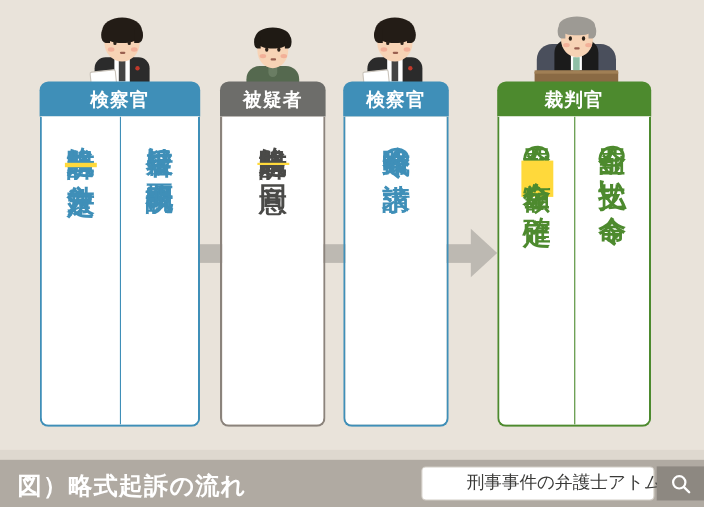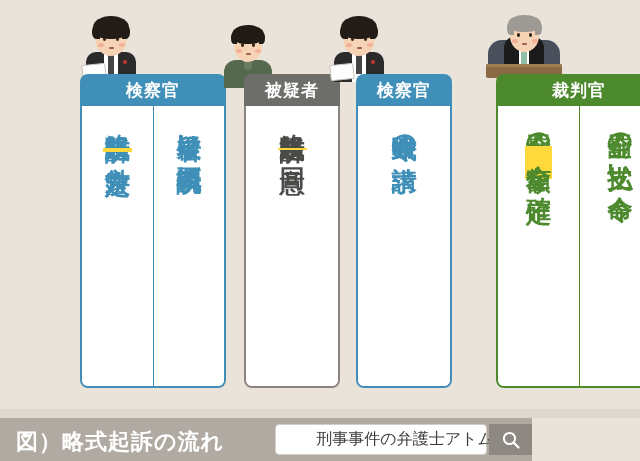--- a/index.html
+++ b/index.html
@@ -16,21 +16,21 @@
 
   
   .connector{position:absolute;height:17px;background:#bdb9b2;top:222px;}
   .arrow-wrap{position:absolute;top:208px;height:45px;}
   .arrow-wrap .shaft{position:absolute;left:0;top:14px;height:17px;background:#bdb9b2;}
   .arrow-wrap .head{position:absolute;top:0;width:0;height:0;
     border-top:22px solid transparent;border-bottom:22px solid transparent;
     border-left:24px solid #bdb9b2;}
 
   
-  .card{position:absolute;border-radius:2px;box-sizing:border-box;margin-left:44px;}
+  .card{position:absolute;border-radius:2px;box-sizing:border-box;}
   .card-head{height:32px;border-radius:8px 8px 0 0;display:flex;align-items:center;
     justify-content:center;color:#fff;font-size:17px;font-weight:bold;letter-spacing:1px;}
   .card-body{display:flex;box-sizing:border-box;background:#fff;
     border-radius:0 0 8px 8px;overflow:hidden;}
   .col{flex:1;display:flex;align-items:flex-start;justify-content:center;
     box-sizing:border-box;padding-top:8px;background:#fff;}
   .col + .col{border-left:1px solid;}
 
   .vtext{writing-mode:vertical-rl;text-orientation:upright;
     font-size:25px;line-height:1.02;font-weight:bold;letter-spacing:1px;
@@ -55,21 +55,21 @@
   
   .person{position:absolute;}
   .p-head{position:absolute;border-radius:50%;background:#f7d3b5;}
   .p-hair{position:absolute;border-radius:50% 50% 42% 42%;}
   .p-body{position:absolute;}
   .p-eye{position:absolute;width:3px;height:4px;border-radius:50%;background:#2a2018;}
   .p-cheek{position:absolute;width:6px;height:4px;border-radius:50%;background:#f0a48f;opacity:.75;}
   .p-mouth{position:absolute;width:5px;height:2px;background:#9a6050;border-radius:2px;}
 
   
-  #bottombar{position:absolute;left:0;bottom:0;width:532px;height:43px;background:#b0aaa2;}
+  #bottombar{position:absolute;left:0;bottom:0;width:640px;height:43px;background:#b0aaa2;}
   #bottom-title{position:absolute;left:16px;top:9px;color:#fff;font-size:22px;font-weight:bold;
     letter-spacing:1px;white-space:nowrap;}
   #searchbox{position:absolute;right:45px;top:6px;width:212px;height:31px;background:#fff;
     border:1px solid #d2cdc6;border-radius:4px;box-sizing:border-box;
     display:flex;align-items:center;justify-content:center;padding-left:48px;}
   #search-text{font-size:16px;color:#3a3a38;white-space:nowrap;font-weight:500;}
   #search-btn{position:absolute;right:0;top:6px;width:43px;height:31px;background:#8d8881;
     display:flex;align-items:center;justify-content:center;cursor:pointer;}
   #topstrip{position:absolute;left:0;top:409px;width:640px;height:9px;background:#ded8cf;}
 </style>
@@ -176,21 +176,21 @@
       <div class="p-body" style="left:49px;top:17px;width:7px;height:12px;background:#9d9a94;border-radius:0 40% 50% 0;"></div>
       <div class="p-eye" style="left:31px;top:27px;"></div>
       <div class="p-eye" style="left:43px;top:27px;"></div>
       <div class="p-cheek" style="left:26px;top:33px;"></div>
       <div class="p-cheek" style="left:46px;top:33px;"></div>
       <div class="p-mouth" style="left:36px;top:37px;"></div>
       <div class="p-body" style="left:0px;top:58px;width:76px;height:14px;background:#8a6a44;border-radius:2px;"></div>
       <div class="p-body" style="left:0px;top:58px;width:76px;height:3px;background:#a07f55;"></div>
     </div>
 
-    <div class="card t-green" style="left:452px;top:74px;width:166px;height:314px;font-family:Liberation Serif, serif;">
+    <div class="card t-green" style="left:452px;top:74px;width:140px;height:314px;">
       <div class="card-head">裁判官</div>
       <div class="card-body" style="height:282px;">
         <div class="col">
           <div class="vtext"><span>罰金の</span><span class="hl">金額を確定</span></div>
         </div>
         <div class="col">
           <div class="vtext"><span>罰金の</span><span>支払い命令</span></div>
         </div>
       </div>
     </div>

